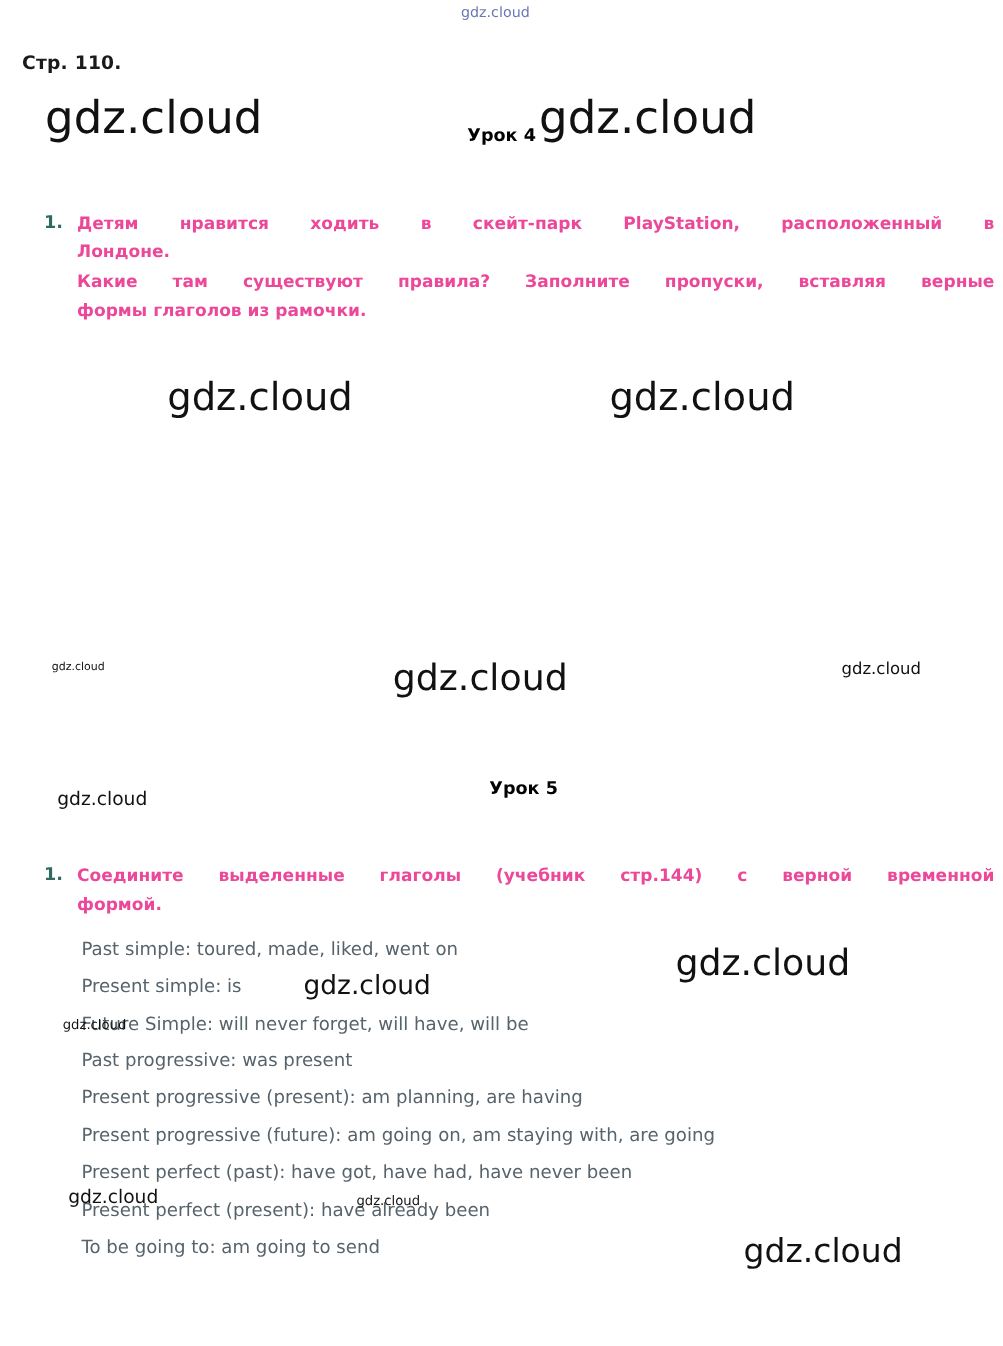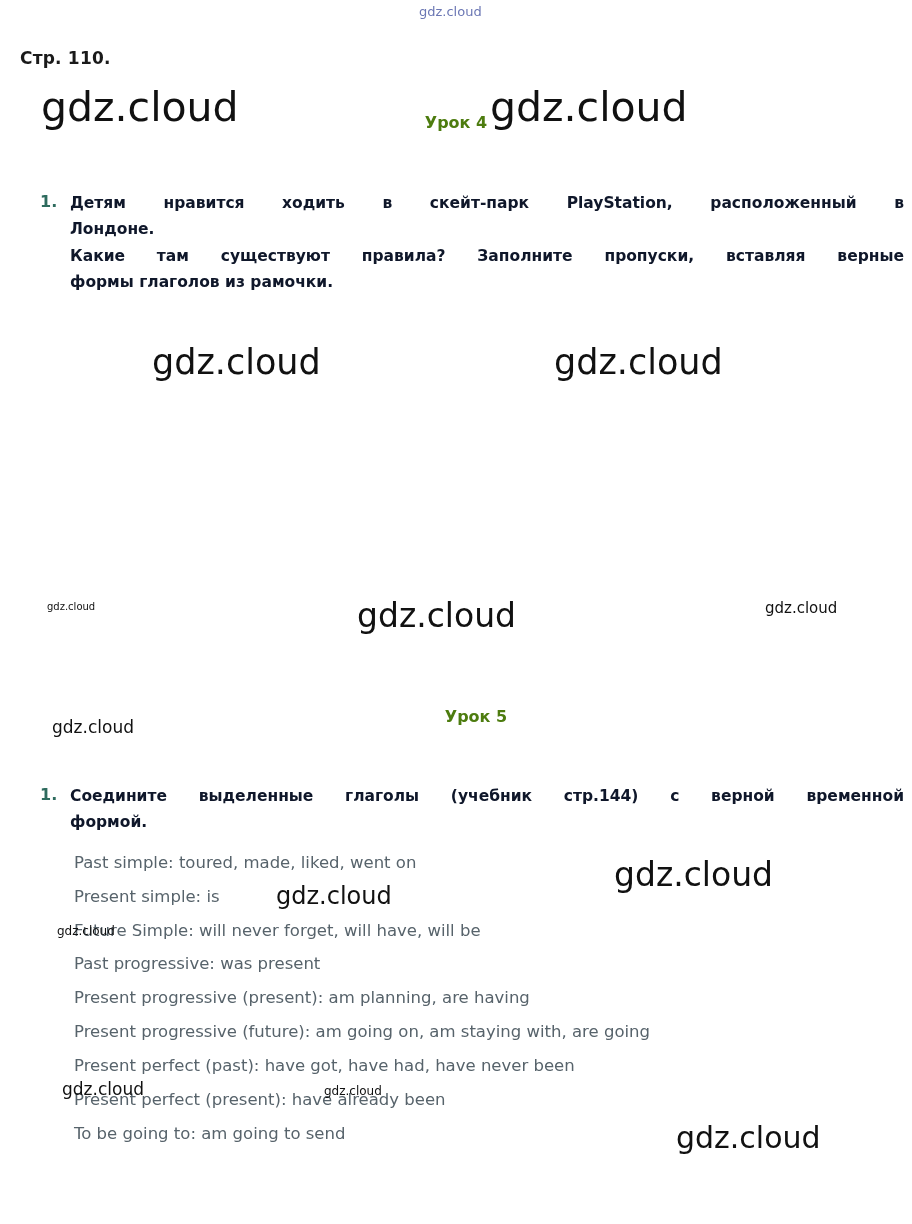--- a/index.html
+++ b/index.html
@@ -27,21 +27,21 @@
     font-weight: bold;
     color: #1a1a1a;
     letter-spacing: 0.2px;
   }
   .lesson-title {
     position: absolute;
     width: 100%;
     text-align: center;
     font-size: 16px;
     font-weight: bold;
-    color: #4d7c0f;
+    color: #000000;
   }
   #lesson4-title { top: 113px; }
   #lesson5-title { top: 707px; padding-left: 20px; }
 
   .task {
     position: absolute;
     left: 40px;
     width: 864px;
   }
   #task1-lesson4 { top: 190px; }
@@ -55,21 +55,21 @@
     font-size: 16px;
     font-weight: bold;
     color: #2e6b5e;
     width: 30px;
     flex: 0 0 30px;
     line-height: 1.55;
   }
   .task-text {
     font-size: 15.5px;
     font-weight: bold;
-    color: #0f172a;
+    color: #ec4899;
     line-height: 1.7;
     text-align: justify;
     flex: 1 1 auto;
   }
   .task-text .justified {
     text-align: justify;
     text-align-last: justify;
   }
   .answers {
     margin-left: 34px;

